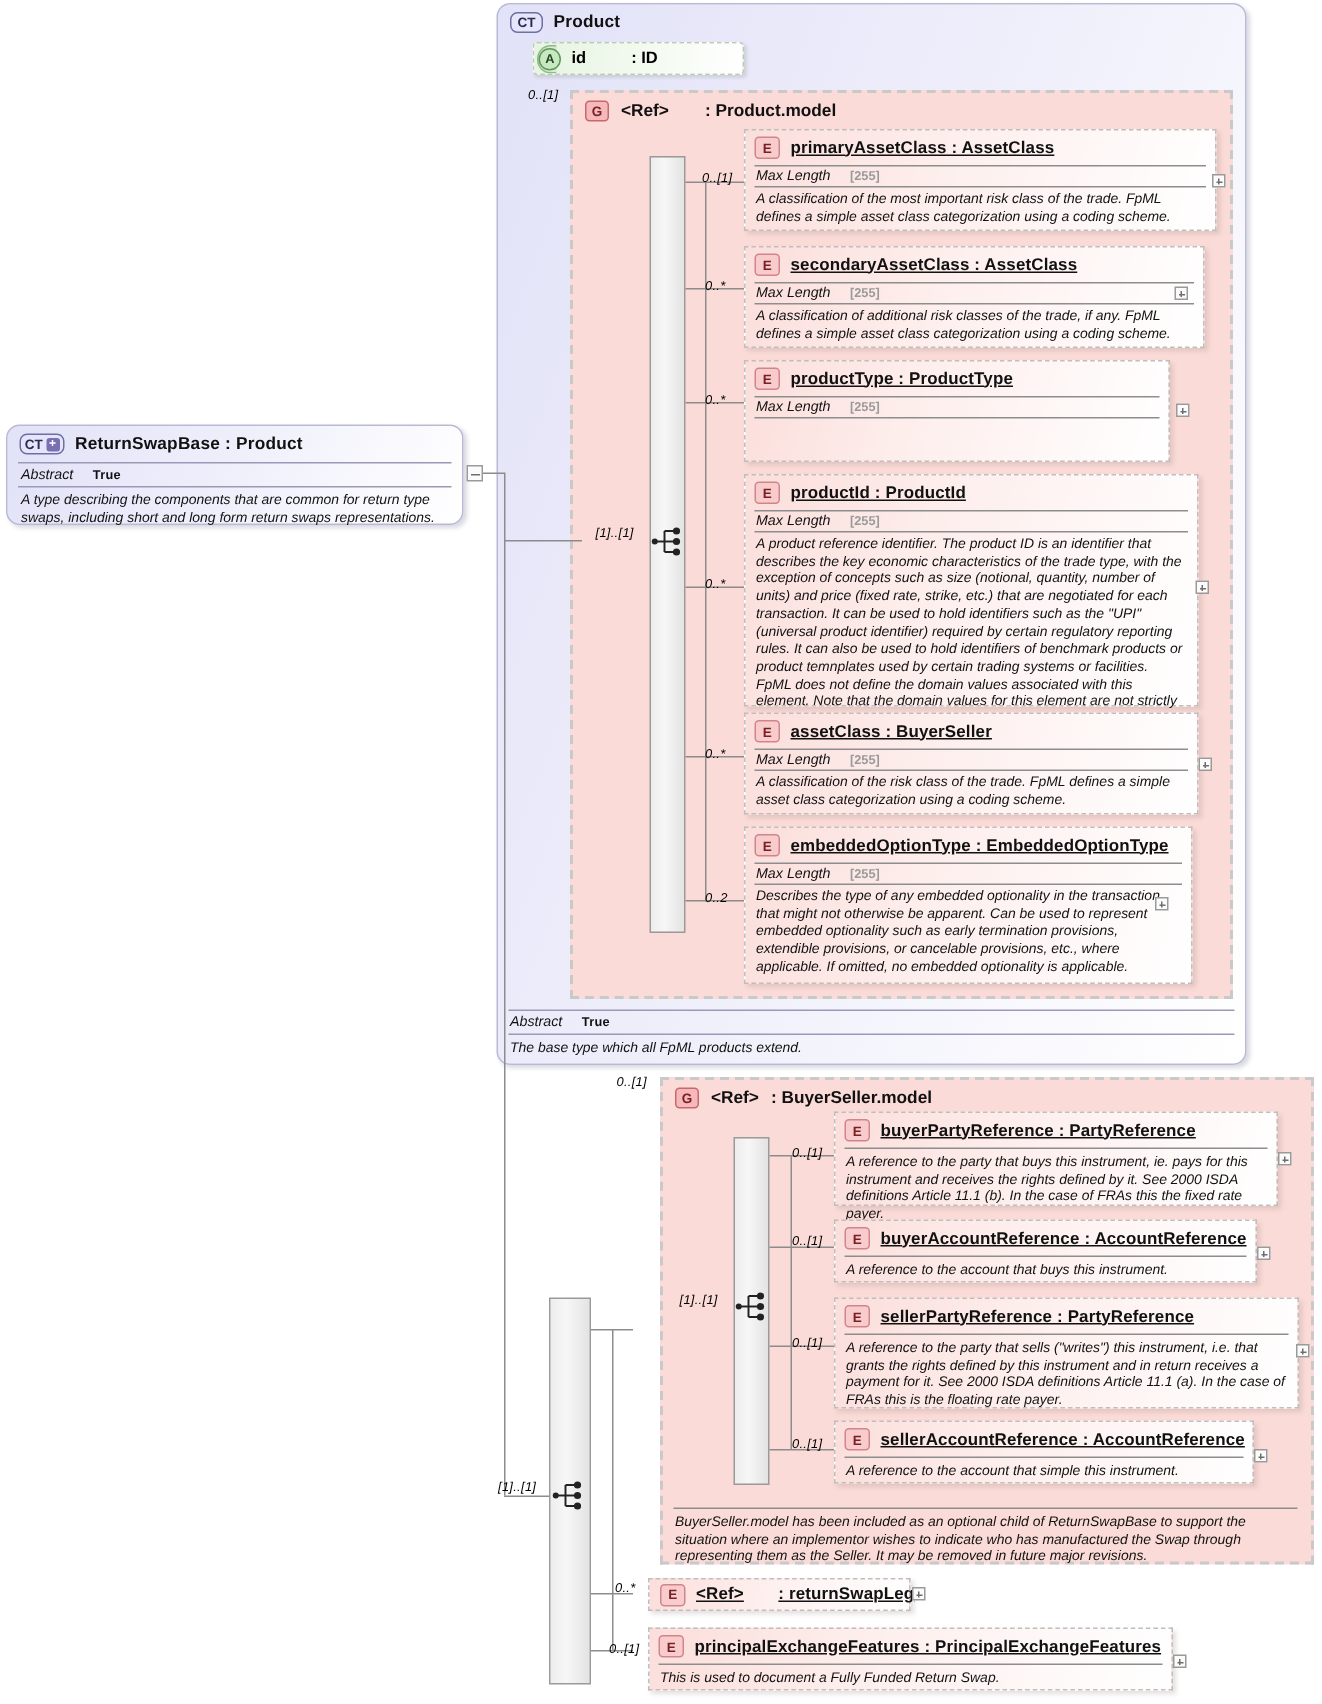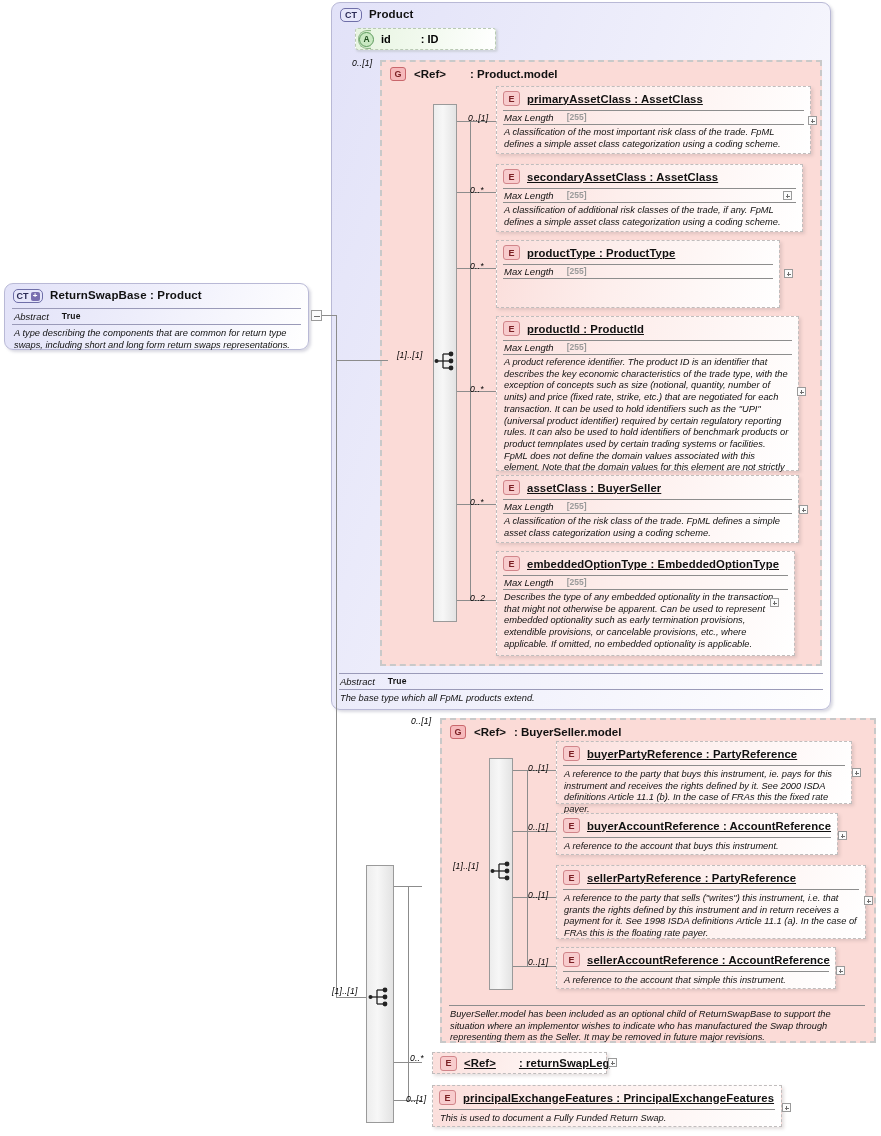--- a/index.html
+++ b/index.html
@@ -8,21 +8,21 @@
        -webkit-font-smoothing:antialiased;}
   .abs{position:absolute;}
 
   
   .typebox{
     position:absolute;border:1px solid #b9b9d6;border-radius:9px;
     background:linear-gradient(110deg,#e2e2f8 0%,#eeeefb 45%,#ffffff 100%);
     box-shadow:2px 2px 3px rgba(120,120,150,.28);
     box-sizing:border-box;
   }
-  .typebox .hdr{display:flex;gap:7px;padding:5px 8px 5px 8px;}
+  .typebox .hdr{display:flex;align-items:center;gap:7px;padding:5px 8px 5px 8px;}
   .typebox .title{font-size:11.5px;font-weight:bold;color:#111;letter-spacing:.15px;white-space:nowrap;}
   .sep{height:1px;background:#9a9ab8;margin:0 7px;}
   .propline{display:flex;gap:13px;padding:2px 9px 2px 9px;font-size:9.5px;}
   .propline .k{font-style:italic;color:#111;}
   .propline .v{font-weight:bold;color:#111;font-size:8.5px;letter-spacing:.2px;}
   .doc{padding:3px 9px 5px 9px;font-size:9.3px;font-style:italic;color:#111;line-height:1.26;}
 
   
   .badge{display:inline-flex;align-items:center;justify-content:center;
          width:17px;height:14px;border-radius:3px;font-size:9px;font-weight:bold;
@@ -332,21 +332,21 @@
 </div>
 <div class="card" style="left:528px;top:822px;">0..[1]</div>
 <div class="plusbox" style="left:838px;top:831px;"></div>
 
 <div class="elbox" style="left:556px;top:865px;width:310px;height:74px;">
   <div class="hdr">
       <span class="badge e">E</span>
     <span class="title">sellerPartyReference : PartyReference</span>
     </div>
   <div class="elsep"></div>
-  <div class="doc" style="padding:3px 7px;">A reference to the party that sells ("writes") this instrument, i.e. that grants the rights defined by this instrument and in return receives a payment for it. See 1998 ISDA definitions Article 11.1 (a). In the case of FRAs this is the floating rate payer.</div>
+  <div class="doc" style="padding:3px 7px;">A reference to the party that sells ("writes") this instrument, i.e. that grants the rights defined by this instrument and in return receives a payment for it. See 2000 ISDA definitions Article 11.1 (a). In the case of FRAs this is the floating rate payer.</div>
 </div>
 <div class="card" style="left:528px;top:890px;">0..[1]</div>
 <div class="plusbox" style="left:864px;top:896px;"></div>
 
 <div class="elbox" style="left:556px;top:947px;width:280px;height:42px;">
   <div class="hdr">
       <span class="badge e">E</span>
     <span class="title">sellerAccountReference : AccountReference</span>
     </div>
   <div class="elsep"></div>

